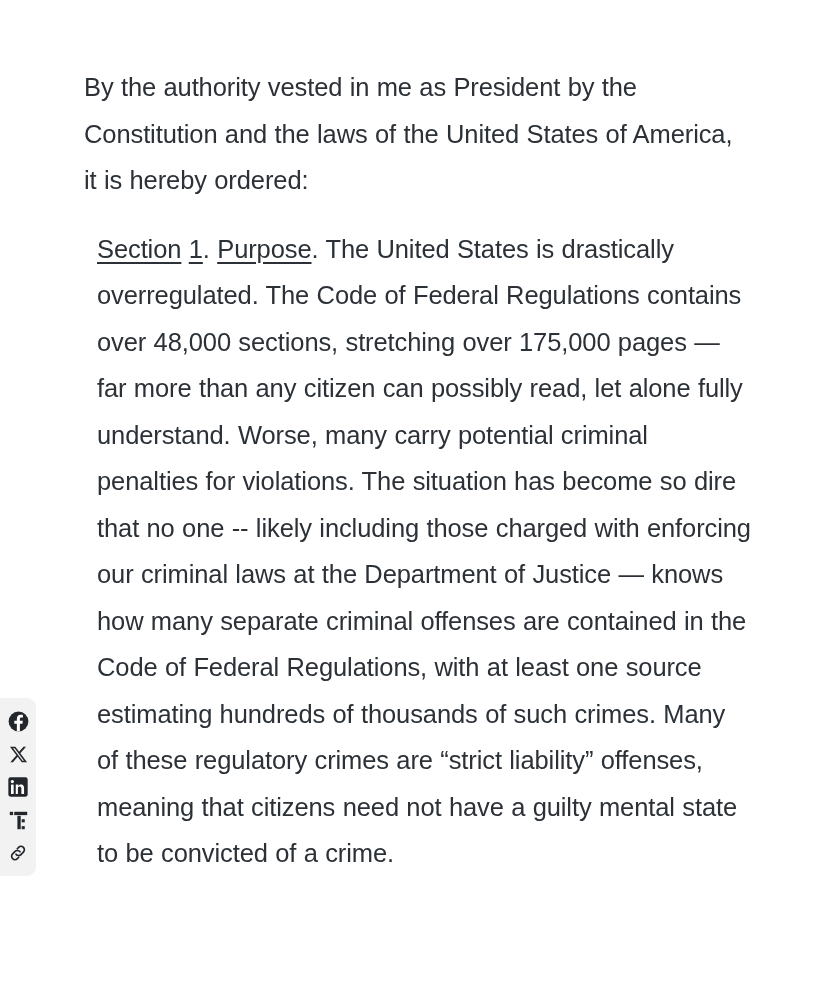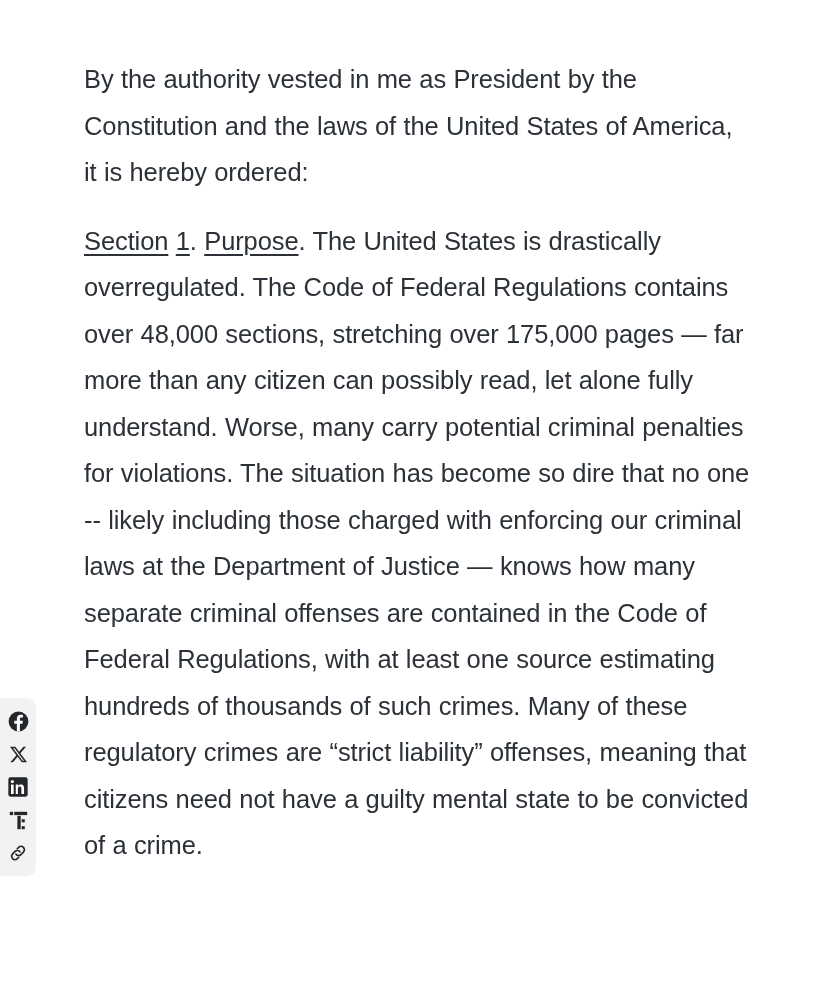--- a/index.html
+++ b/index.html
@@ -13,37 +13,38 @@
     position: relative;
     overflow: hidden;
     font-family: "Liberation Sans", sans-serif;
     -webkit-font-smoothing: antialiased;
   }
 
   
   #document-article {
     position: absolute;
     left: 84px;
-    top: 6px;
+    top: 14px;
     width: 668px;
     padding-top: 50px;
   }
 
   .doc-paragraph {
     margin: 0 0 22px 0;
     font-size: 25.5px;
     line-height: 46.5px;
     color: #2b3137;
     font-weight: 400;
     letter-spacing: -0.1px;
     word-spacing: 0.4px;
     text-align: left;
   }
   .doc-paragraph:last-child {
     margin-bottom: 0;
+    margin-left: 13px;
   }
 
   .u {
     text-decoration: underline;
     text-decoration-thickness: 1.6px;
     text-underline-offset: 3.5px;
   }
 
   
   #share-rail {

